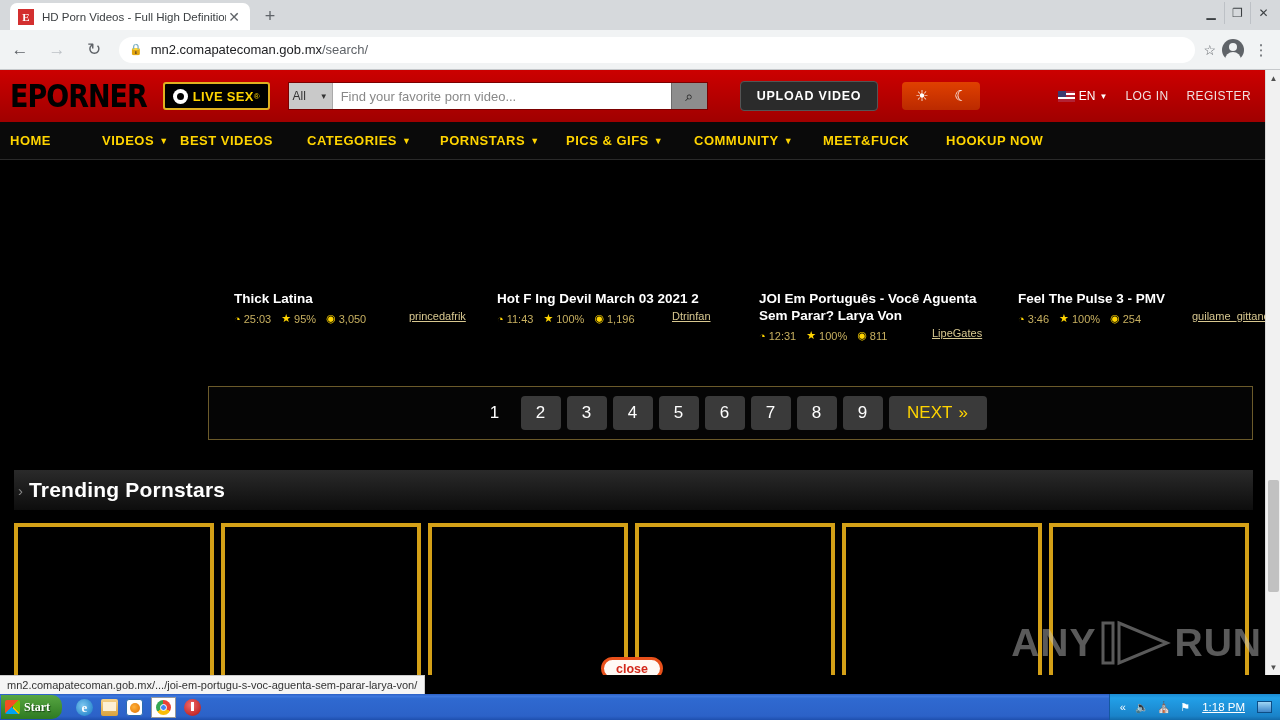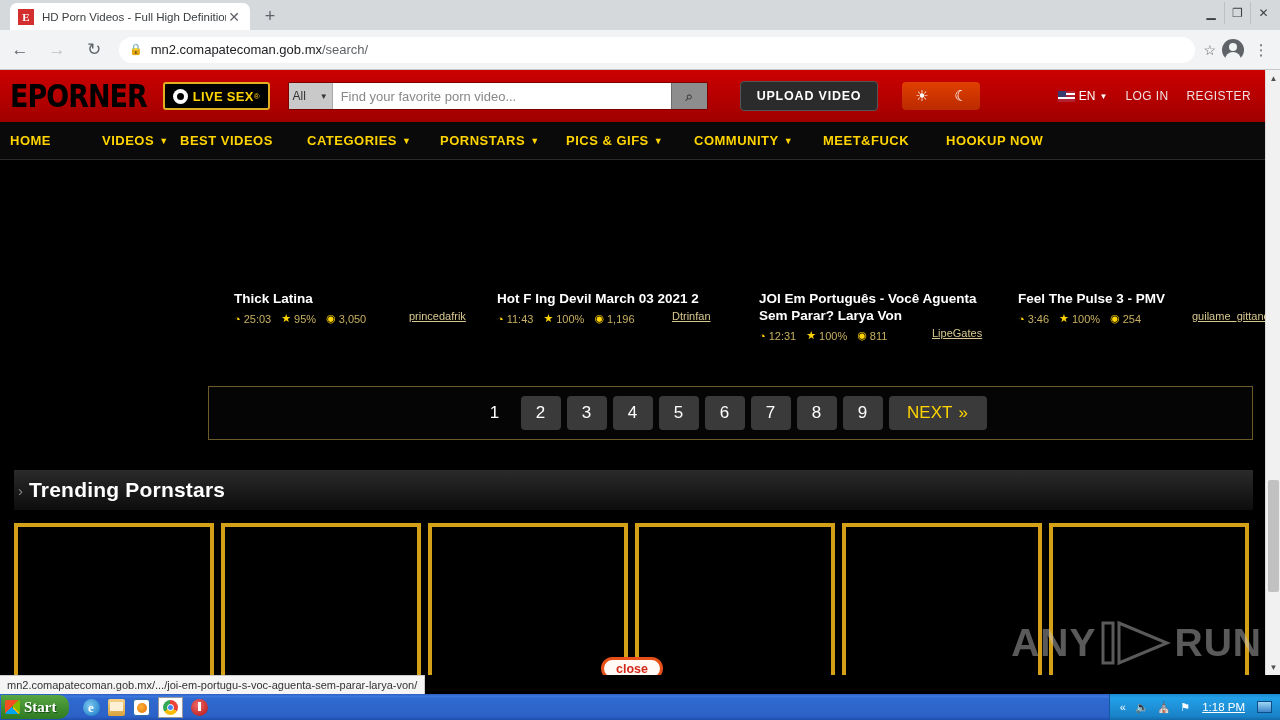--- a/index.html
+++ b/index.html
@@ -315,21 +315,21 @@
   #start-flag::before {
     content: ""; position: absolute; inset: 0;
     background:
       linear-gradient(135deg, #f25022 0 48%, transparent 48%),
       linear-gradient(225deg, #7fba00 0 48%, transparent 48%),
       linear-gradient(45deg, #00a4ef 0 48%, transparent 48%),
       linear-gradient(315deg, #ffb900 0 48%, transparent 48%);
     border-radius: 2px;
   }
   #start-label {
-    color: #fff; font-weight: bold; font-size: 15px;
+    color: #fff; font-weight: bold; font-size: 12px;
     font-family: "Liberation Serif", serif; text-shadow: 1px 1px 1px #174a12;
   }
   #quicklaunch {
     display: flex; align-items: center; gap: 8px; margin-left: 14px;
   }
   .ql-icon { width: 17px; height: 17px; border-radius: 3px; position: relative; }
   #ql-ie { background: radial-gradient(circle at 40% 40%, #7ec8f0, #1276c4); border-radius:50%; }
   #ql-ie::after { content:"e"; position:absolute; inset:0; color:#fff;
     font-size:13px; font-weight:bold; text-align:center; line-height:17px;
     font-family:"Liberation Serif", serif; }

